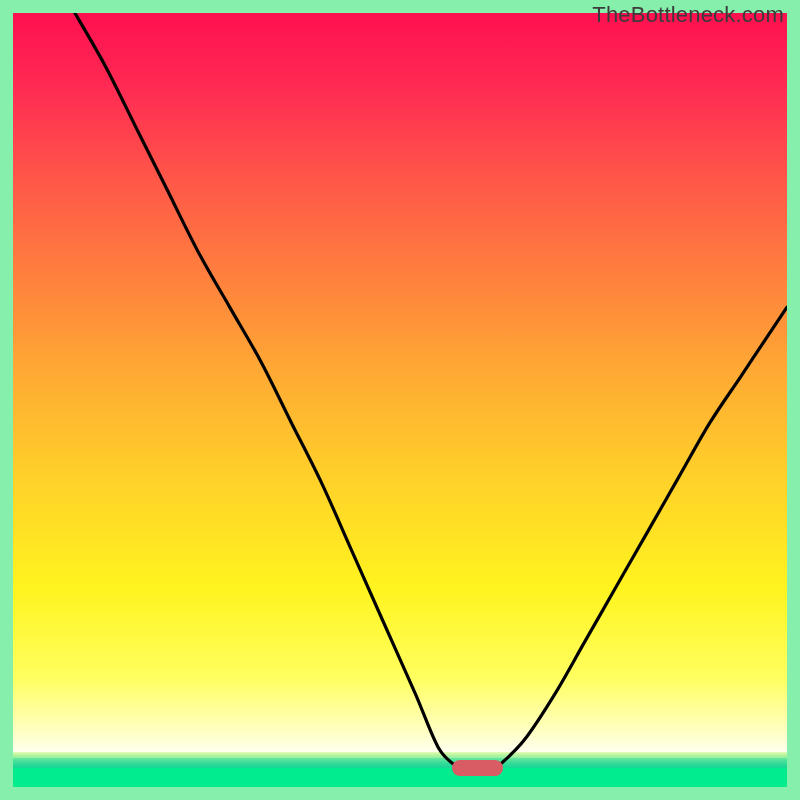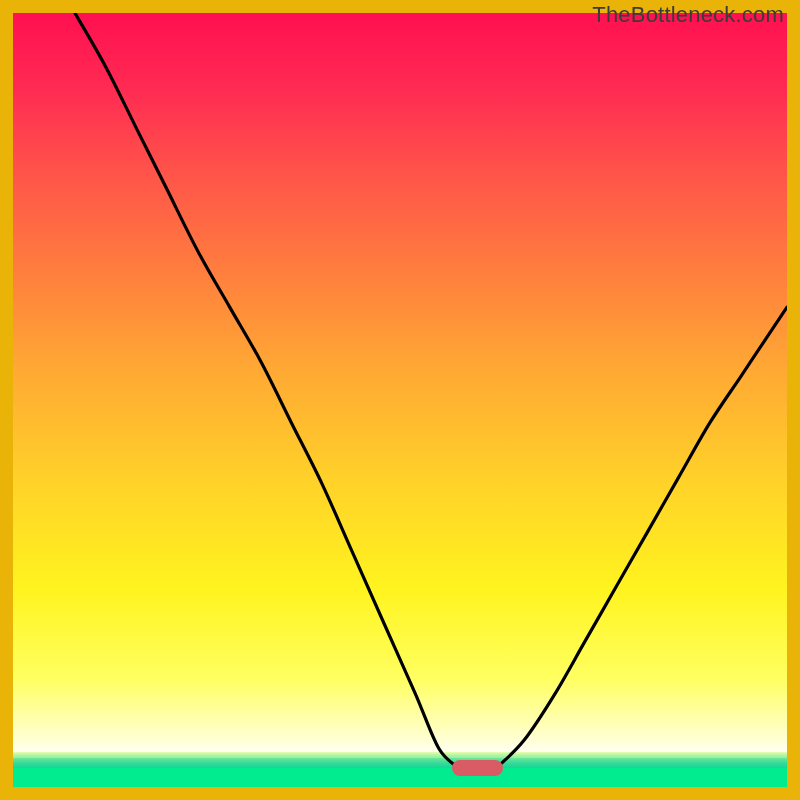--- a/index.html
+++ b/index.html
@@ -8,21 +8,21 @@
     width: 800px;
     height: 800px;
     background: #000;
     font-family: Arial, Helvetica, sans-serif;
     overflow: hidden;
   }
   .stage {
     position: relative;
     width: 800px;
     height: 800px;
-    background: #eab308;
+    background: #86efac;
   }
   .plot {
     position: absolute;
     left: 13px;
     top: 13px;
     width: 774px;
     height: 774px;
     overflow: hidden;
   }
   .grad {

